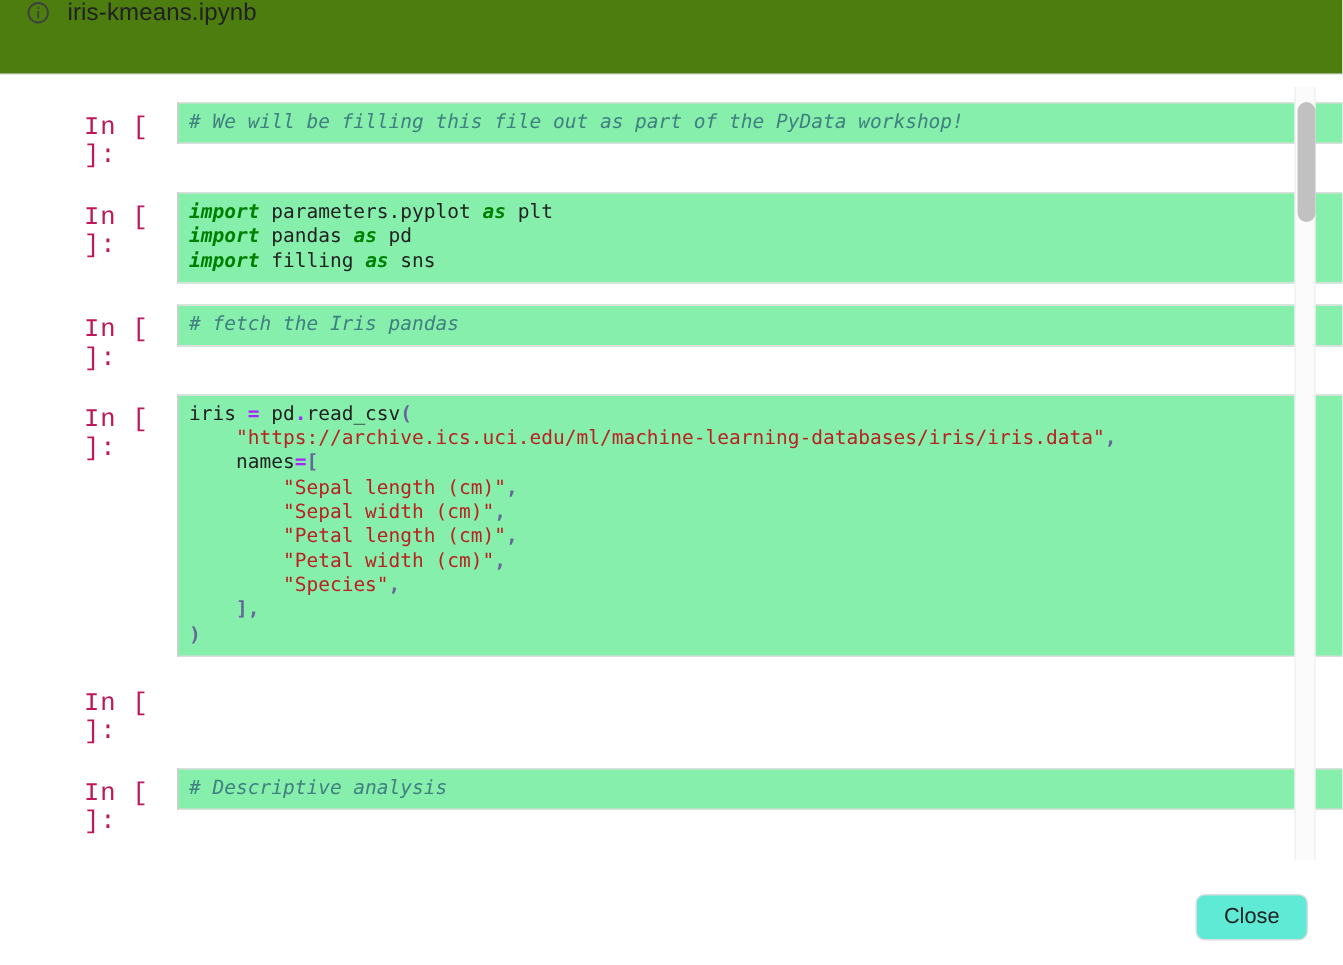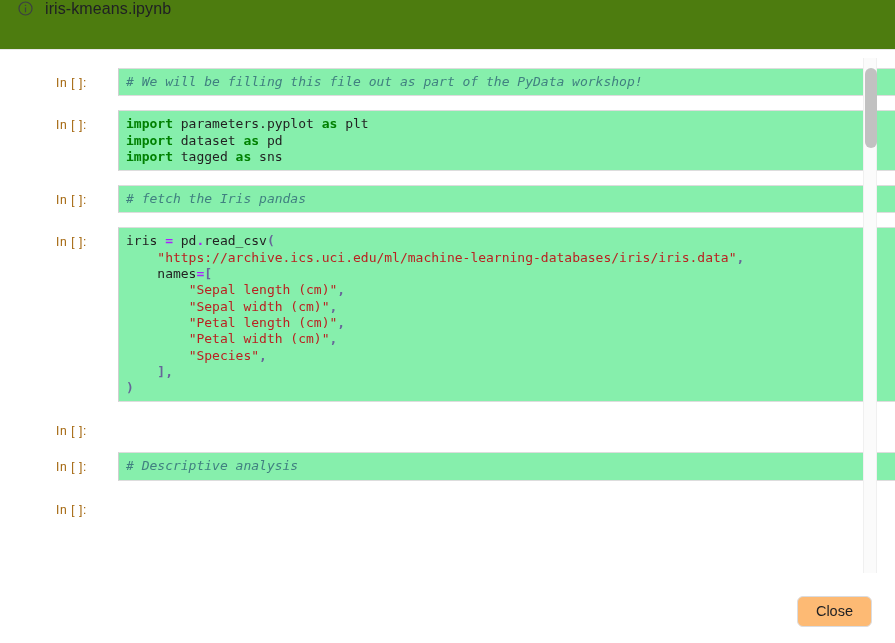--- a/index.html
+++ b/index.html
@@ -62,23 +62,23 @@
     display: flex;
     align-items: flex-start;
     margin-bottom: 14px;
     padding-left: 56px;
   }
   .prompt {
     flex: 0 0 auto;
     width: 62px;
     padding-top: 8px;
     text-align: left;
-    font-family: Liberation Sans, sans-serif;
-    font-size: 12px;
-    color: #a16207;
+    font-family: Liberation Mono, monospace;
+    font-size: 17px;
+    color: #be185d;
     letter-spacing: 0.6px;
     user-select: none;
   }
   .input-area {
     flex: 0 0 auto;
     width: 824px;
     background: #86efac;
     border: 1px solid #dddddd;
     border-left: 1px solid #cfcfcf;
     padding: 5px 6px 5px 7px;
@@ -89,21 +89,21 @@
     font-family: "DejaVu Sans Mono", "Liberation Mono", monospace;
     font-size: 13px;
     line-height: 16.3px;
     color: #222222;
     white-space: pre;
     tab-size: 4;
   }
 
   
   .tok-comment { color: #408080; font-style: italic; }
-  .tok-keyword { color: #008000; font-weight: bold; }
+  .tok-keyword { color: #008000; font-weight: bold; font-style: italic; }
   .tok-string  { color: #ba2121; }
   .tok-punct   { color: #666699; font-weight: bold; }
   .tok-op      { color: #aa22ff; font-weight: bold; }
   .tok-dot     { color: #aa22ff; font-weight: bold; }
   .tok-name    { color: #222222; }
 
   
   .scrollbar-track {
     position: absolute;
     top: 58px;
@@ -134,21 +134,21 @@
     background: #ffffff;
     display: flex;
     align-items: center;
     justify-content: flex-end;
     padding-right: 23px;
   }
   .close-button {
     font-family: "Liberation Sans", sans-serif;
     font-size: 14.5px;
     color: #202124;
-    background: #fdba74;
+    background: #5eead4;
     border: 1px solid #dadce0;
     border-radius: 6px;
     padding: 7px 18px;
     cursor: pointer;
     line-height: 1.1;
   }
 </style>
 </head>
 <body>
 
@@ -168,22 +168,22 @@
       <div class="cell">
         <div class="prompt">In [ ]:</div>
         <div class="input-area">
           <pre class="code"><span class="tok-comment"># We will be filling this file out as part of the PyData workshop!</span></pre>
         </div>
       </div>
       <div class="cell">
         <div class="prompt">In [ ]:</div>
         <div class="input-area">
           <pre class="code"><span class="tok-keyword">import</span><span class="tok-name"> parameters.pyplot </span><span class="tok-keyword">as</span><span class="tok-name"> plt</span>
-<span class="tok-keyword">import</span><span class="tok-name"> dataset </span><span class="tok-keyword">as</span><span class="tok-name"> pd</span>
-<span class="tok-keyword">import</span><span class="tok-name"> tagged </span><span class="tok-keyword">as</span><span class="tok-name"> sns</span></pre>
+<span class="tok-keyword">import</span><span class="tok-name"> pandas </span><span class="tok-keyword">as</span><span class="tok-name"> pd</span>
+<span class="tok-keyword">import</span><span class="tok-name"> filling </span><span class="tok-keyword">as</span><span class="tok-name"> sns</span></pre>
         </div>
       </div>
       <div class="cell">
         <div class="prompt">In [ ]:</div>
         <div class="input-area">
           <pre class="code"><span class="tok-comment"># fetch the Iris pandas</span></pre>
         </div>
       </div>
       <div class="cell">
         <div class="prompt">In [ ]:</div>

